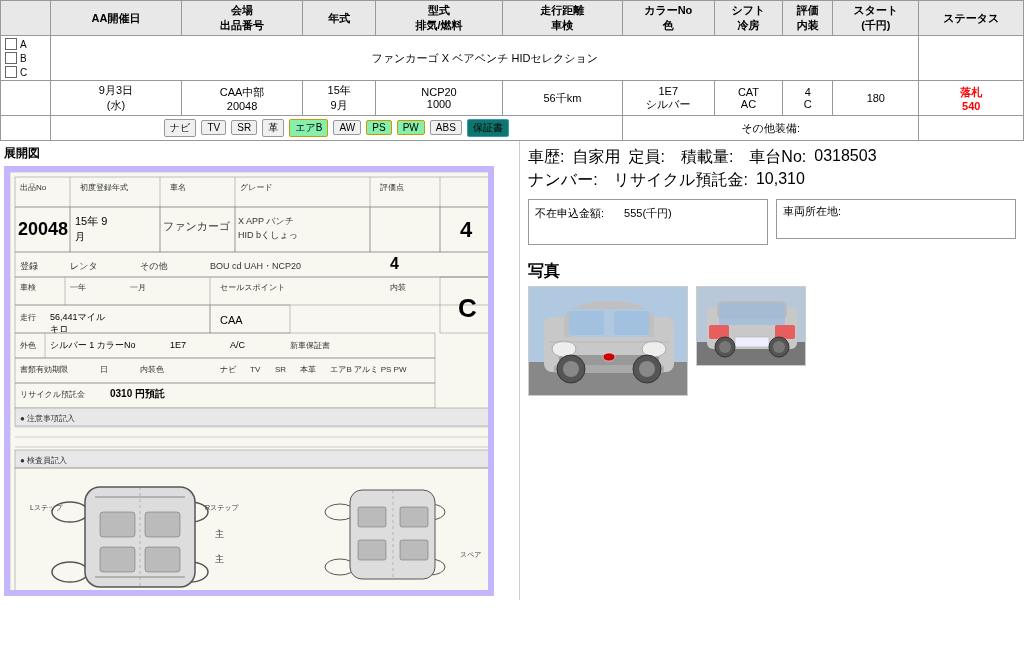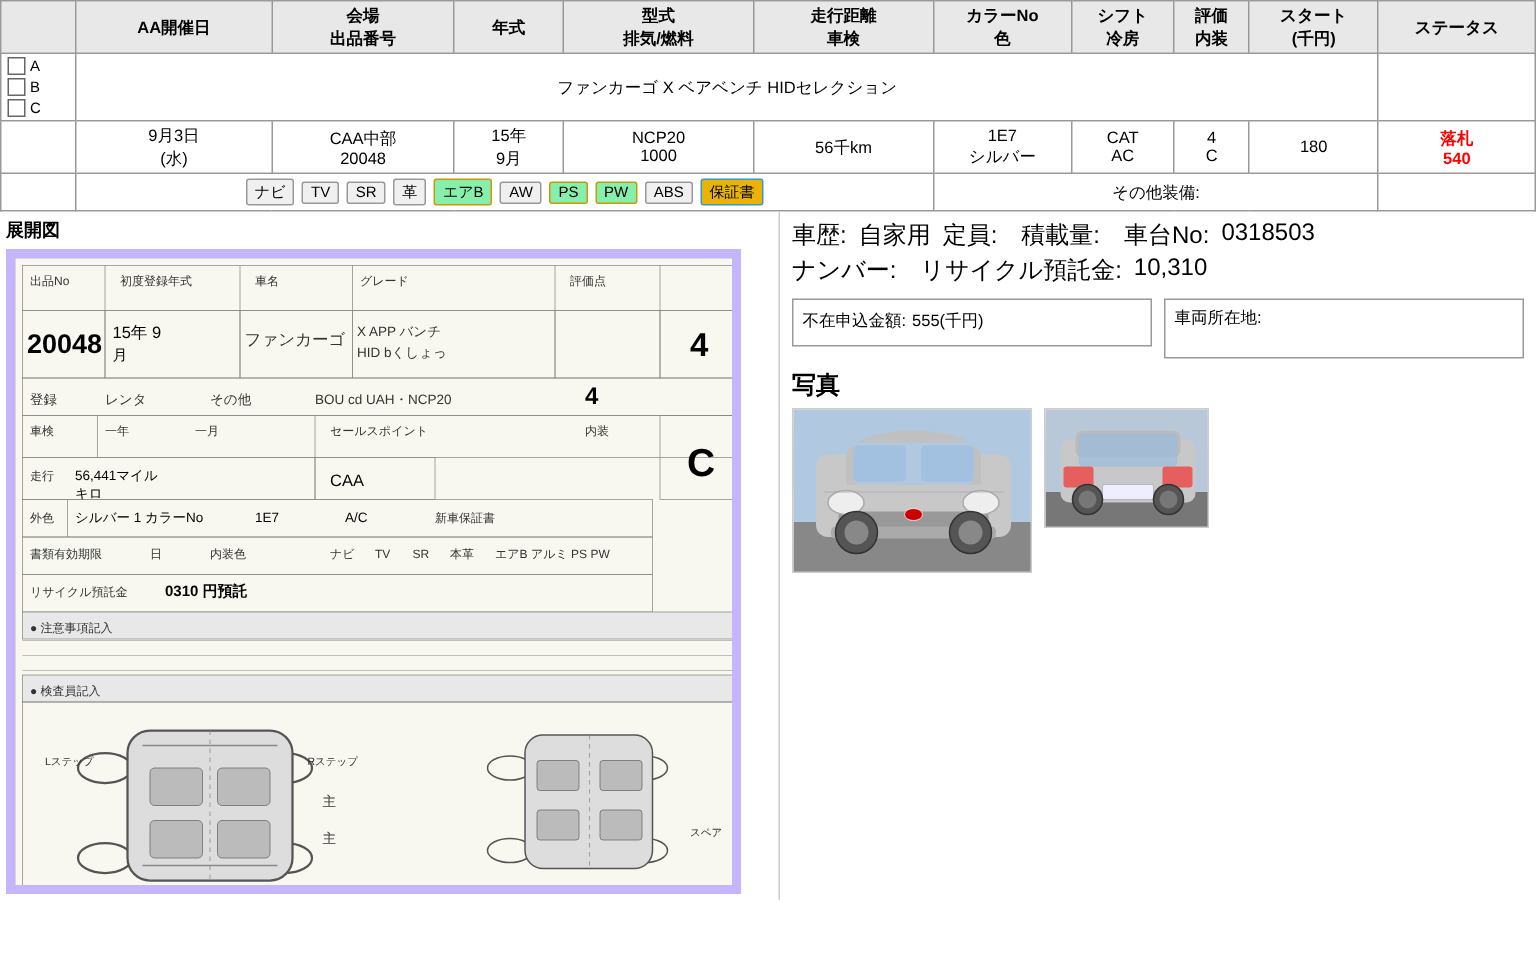--- a/index.html
+++ b/index.html
@@ -10,44 +10,44 @@
     .header-table th, .header-table td { border: 1px solid #999; text-align: center; padding: 2px 4px; vertical-align: middle; }
     .header-table th { background: #e8e8e8; font-weight: bold; font-size: 11px; }
 
     .side-labels { display: flex; flex-direction: column; gap: 2px; }
     .side-label { display: flex; align-items: center; gap: 3px; font-size: 10px; }
     .checkbox { width: 12px; height: 12px; border: 1px solid #666; display: inline-block; }
 
     .status-red { color: red; font-weight: bold; }
     .equip-btn { display: inline-block; padding: 1px 5px; margin: 1px; border: 1px solid #999; background: #f0f0f0; font-size: 10px; border-radius: 2px; }
     .equip-btn.highlighted { background: #86efac; border-color: #cc9900; }
-    .equip-btn.blue { background: #eab308; border-color: #3399cc; }
+    .equip-btn.blue { background: #0f766e; border-color: #3399cc; }
 
     
     .main-content { display: flex; width: 100%; }
 
     
     .left-panel { width: 520px; padding: 4px; border-right: 1px solid #ccc; }
     .section-title { font-size: 12px; font-weight: bold; margin-bottom: 4px; }
 
     .doc-image { width: 490px; height: 430px; border: 6px solid #c4b5fd; background: #fff; position: relative; overflow: hidden; }
 
     
     .car-doc { width: 490px; height: 430px; }
 
     
     .right-panel { flex: 1; padding: 6px 8px; }
 
     .info-section { margin-bottom: 8px; }
     .info-row { display: flex; gap: 8px; margin-bottom: 2px; font-size: 16px; }
 
     .price-section { border: 1px solid #999; padding: 6px; margin-bottom: 8px; }
-    .price-row { display: flex; gap: 4px; margin-bottom: 2px; font-size: 11px; }
-
-    .location-section { border: 1px solid #999; padding: 4px 6px; margin-bottom: 0; min-height: 40px; }
+    .price-row { display: flex; gap: 20px; margin-bottom: 2px; font-size: 11px; }
+
+    .location-section { border: 1px solid #999; padding: 4px 6px; margin-bottom: 14px; min-height: 40px; }
 
     .photos-section { margin-top: 4px; }
     .photos-title { font-size: 16px; font-weight: bold; margin-bottom: 4px; }
     .photos-row { display: flex; gap: 8px; }
     .photo-box { width: 160px; height: 110px; border: 1px solid #ccc; background: #ddd; overflow: hidden; }
 
     
     .photo-car-front { background: linear-gradient(180deg, #b0c4d8 0%, #8fa8c0 40%, #c8c8c8 60%, #a0a0a0 100%); position: relative; }
     .photo-car-rear { background: linear-gradient(180deg, #b8c8d8 0%, #90a0b0 50%, #b0b0b0 100%); }
   </style>

